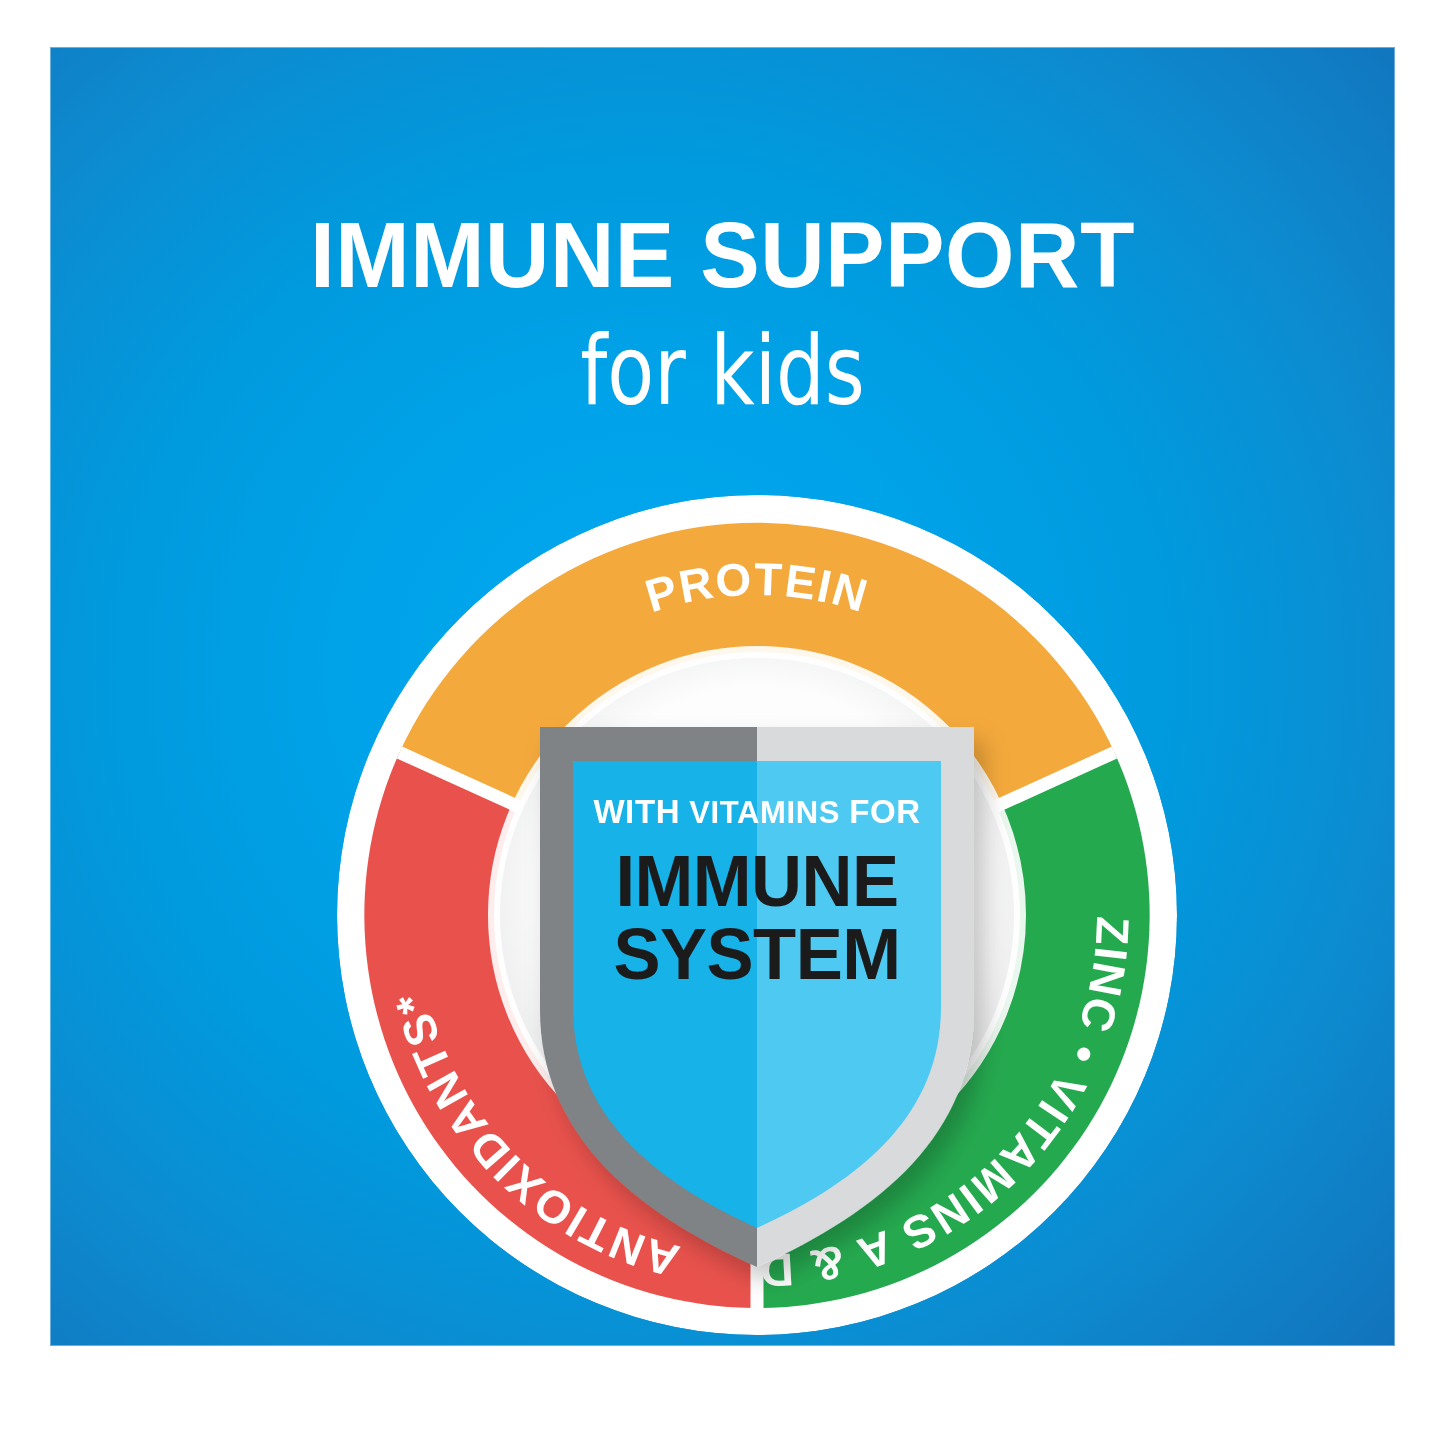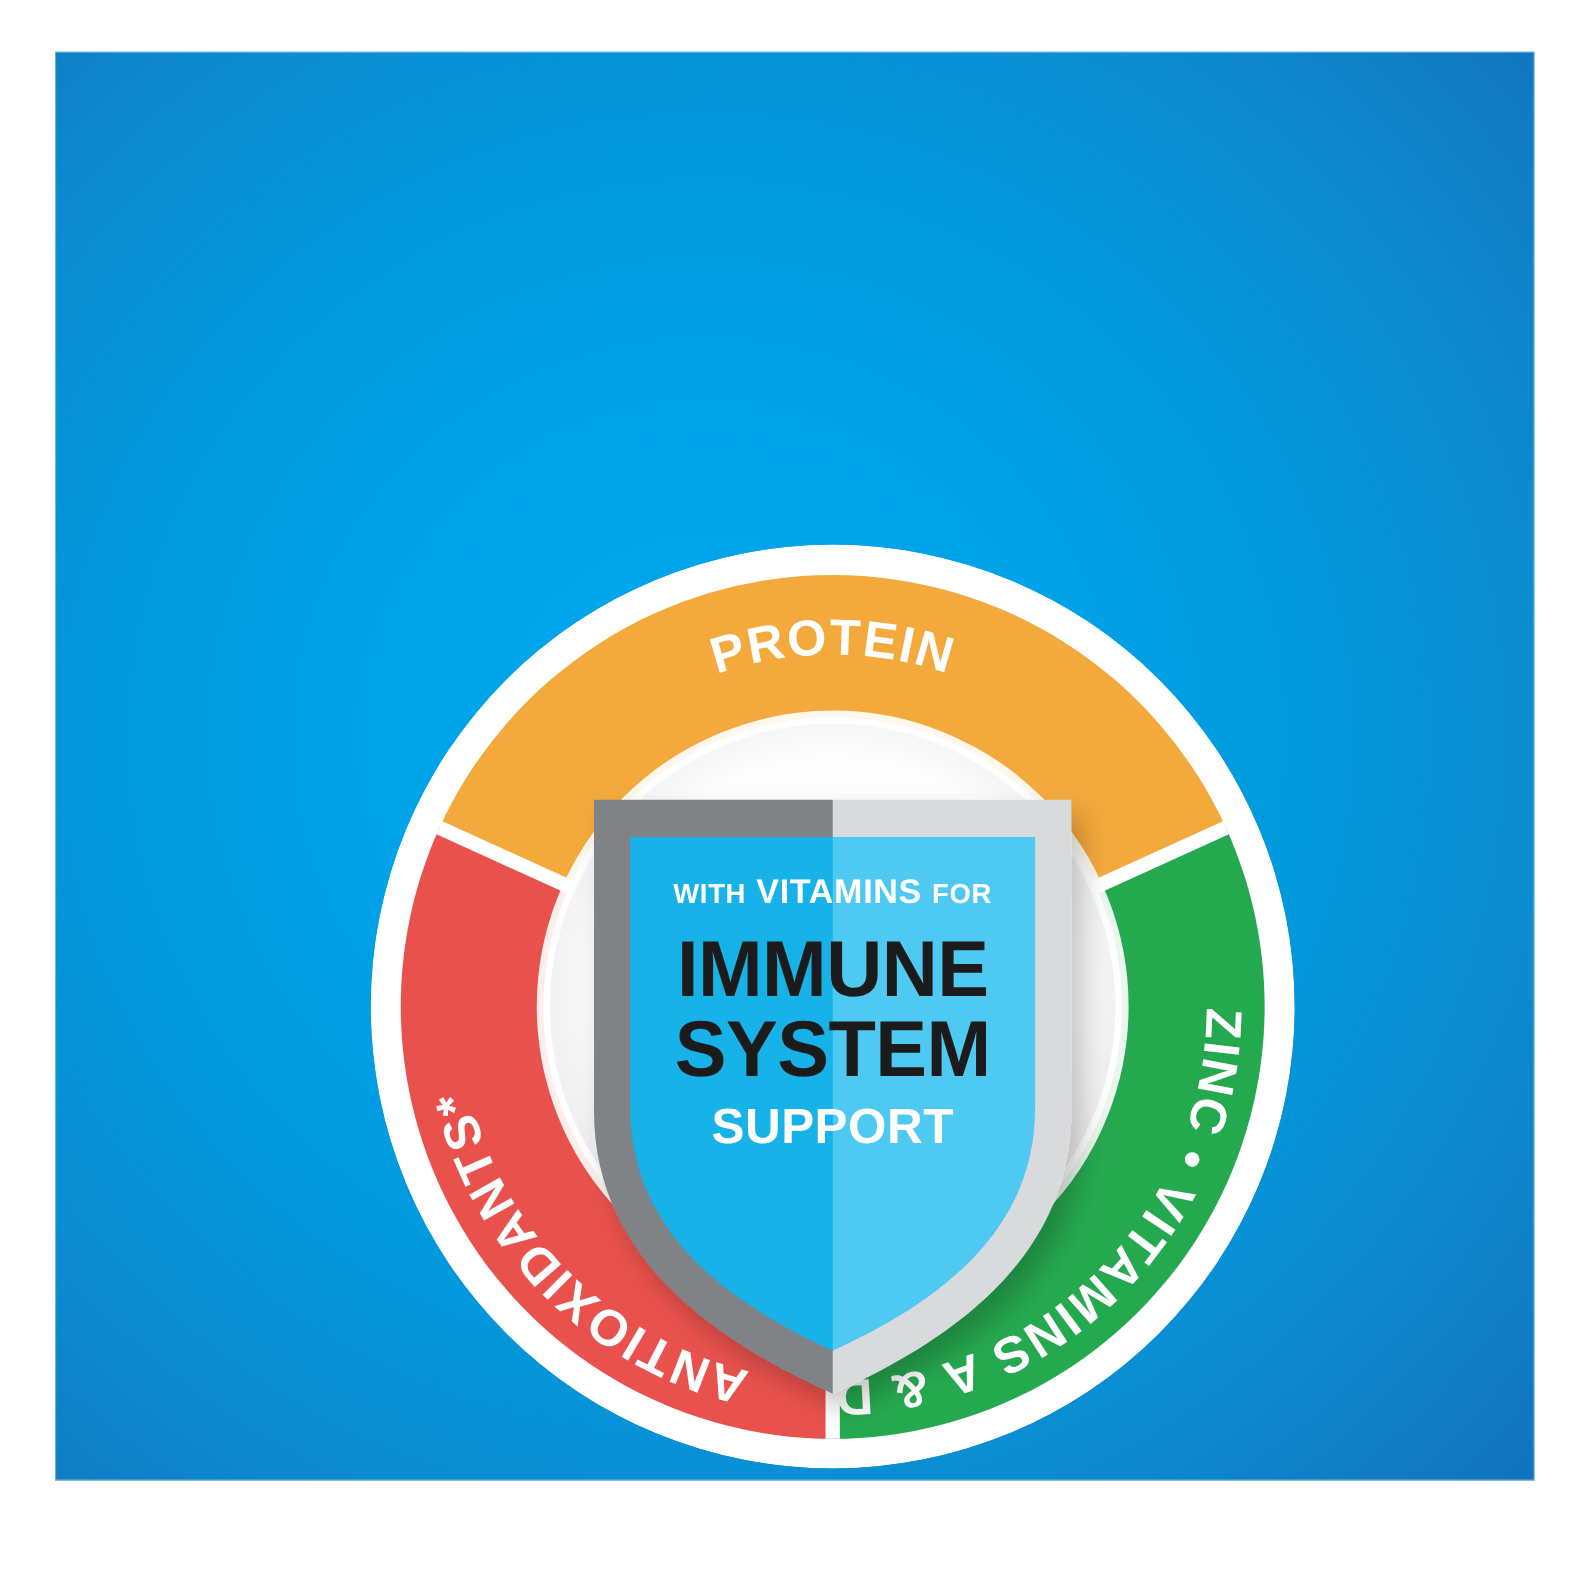--- a/index.html
+++ b/index.html
@@ -111,21 +111,21 @@
     text-align: center;
     font-family: "Liberation Sans", sans-serif;
   }
   #st-nutrients {
     top: 298px;
     font-size: 31px;
     color: #ffffff;
     letter-spacing: 0.6px;
     font-weight: 700;
   }
-  #st-nutrients .small { font-size: 25px; font-weight: 700; margin-top: 36px; }
+  #st-nutrients .small { font-size: 33px; font-weight: 700; margin-top: 36px; }
   #st-immune {
     top: 345px;
     font-size: 72px;
     color: #1b1b1b;
     font-weight: 700;
     letter-spacing: -0.5px;
     transform: scaleX(0.98);
   }
   #st-system {
     top: 418px;
@@ -143,20 +143,24 @@
     letter-spacing: 0.4px;
   }
 </style>
 </head>
 <body>
 
 <div id="root">
 
   <div id="panel">
 
+    <div class="heading-wrap">
+      <div id="title">IMMUNE SUPPORT</div>
+      <div id="subtitle">for kids</div>
+    </div>
 
     <div id="badge">
       <svg viewBox="0 0 840 840" xmlns="http://www.w3.org/2000/svg" aria-hidden="true">
         <defs>
 
           <path id="pathProtein" d="M 100 420 A 320 320 0 0 1 740 420" fill="none"></path>
           <path id="pathAnti" d="M 420 760 A 340 340 0 0 1 80 420" fill="none"></path>
           <path id="pathZinc" d="M 760 420 A 340 340 0 0 1 420 760" fill="none"></path>
 
           <radialGradient id="innerGlow" cx="50%" cy="46%" r="56%">
@@ -242,19 +246,18 @@
                    C 313 684 236 618 236 512
                    Z"></path>
         </g>
       </svg>
     </div>
 
     <div class="shield-text">
       <div class="st-line" id="st-nutrients"><span class="small">WITH</span> <span>VITAMINS</span> <span class="small">FOR</span></div>
       <div class="st-line" id="st-immune">IMMUNE</div>
       <div class="st-line" id="st-system">SYSTEM</div>
-      <div class="st-line" id="st-support">SUPPORT</div>
     </div>
 
     <div id="footnote">* Vitamins C and E and selenium.</div>
 
   </div>
 </div>
 
 </body></html>

